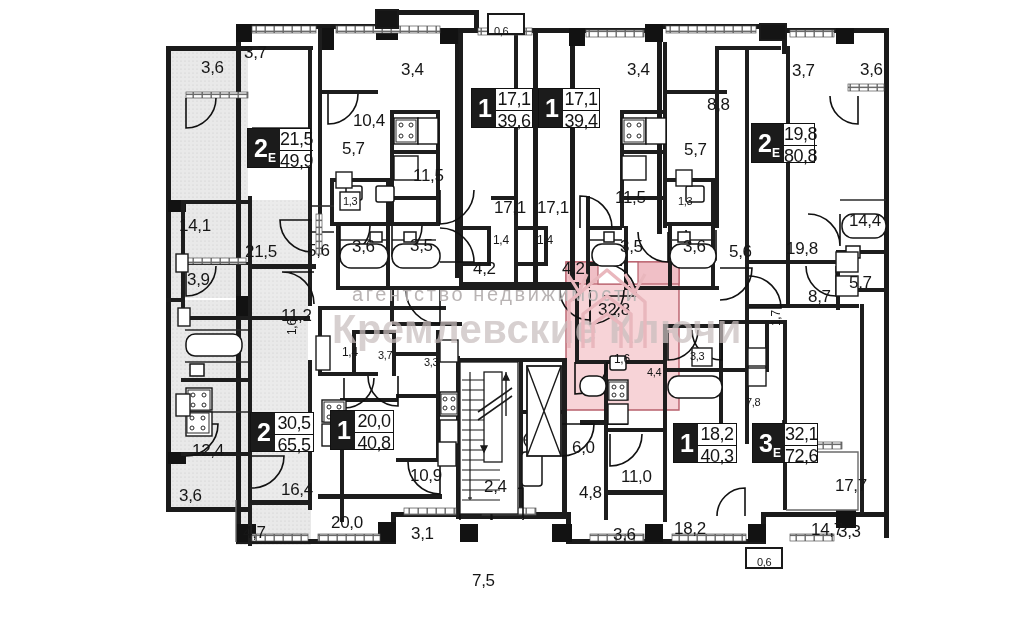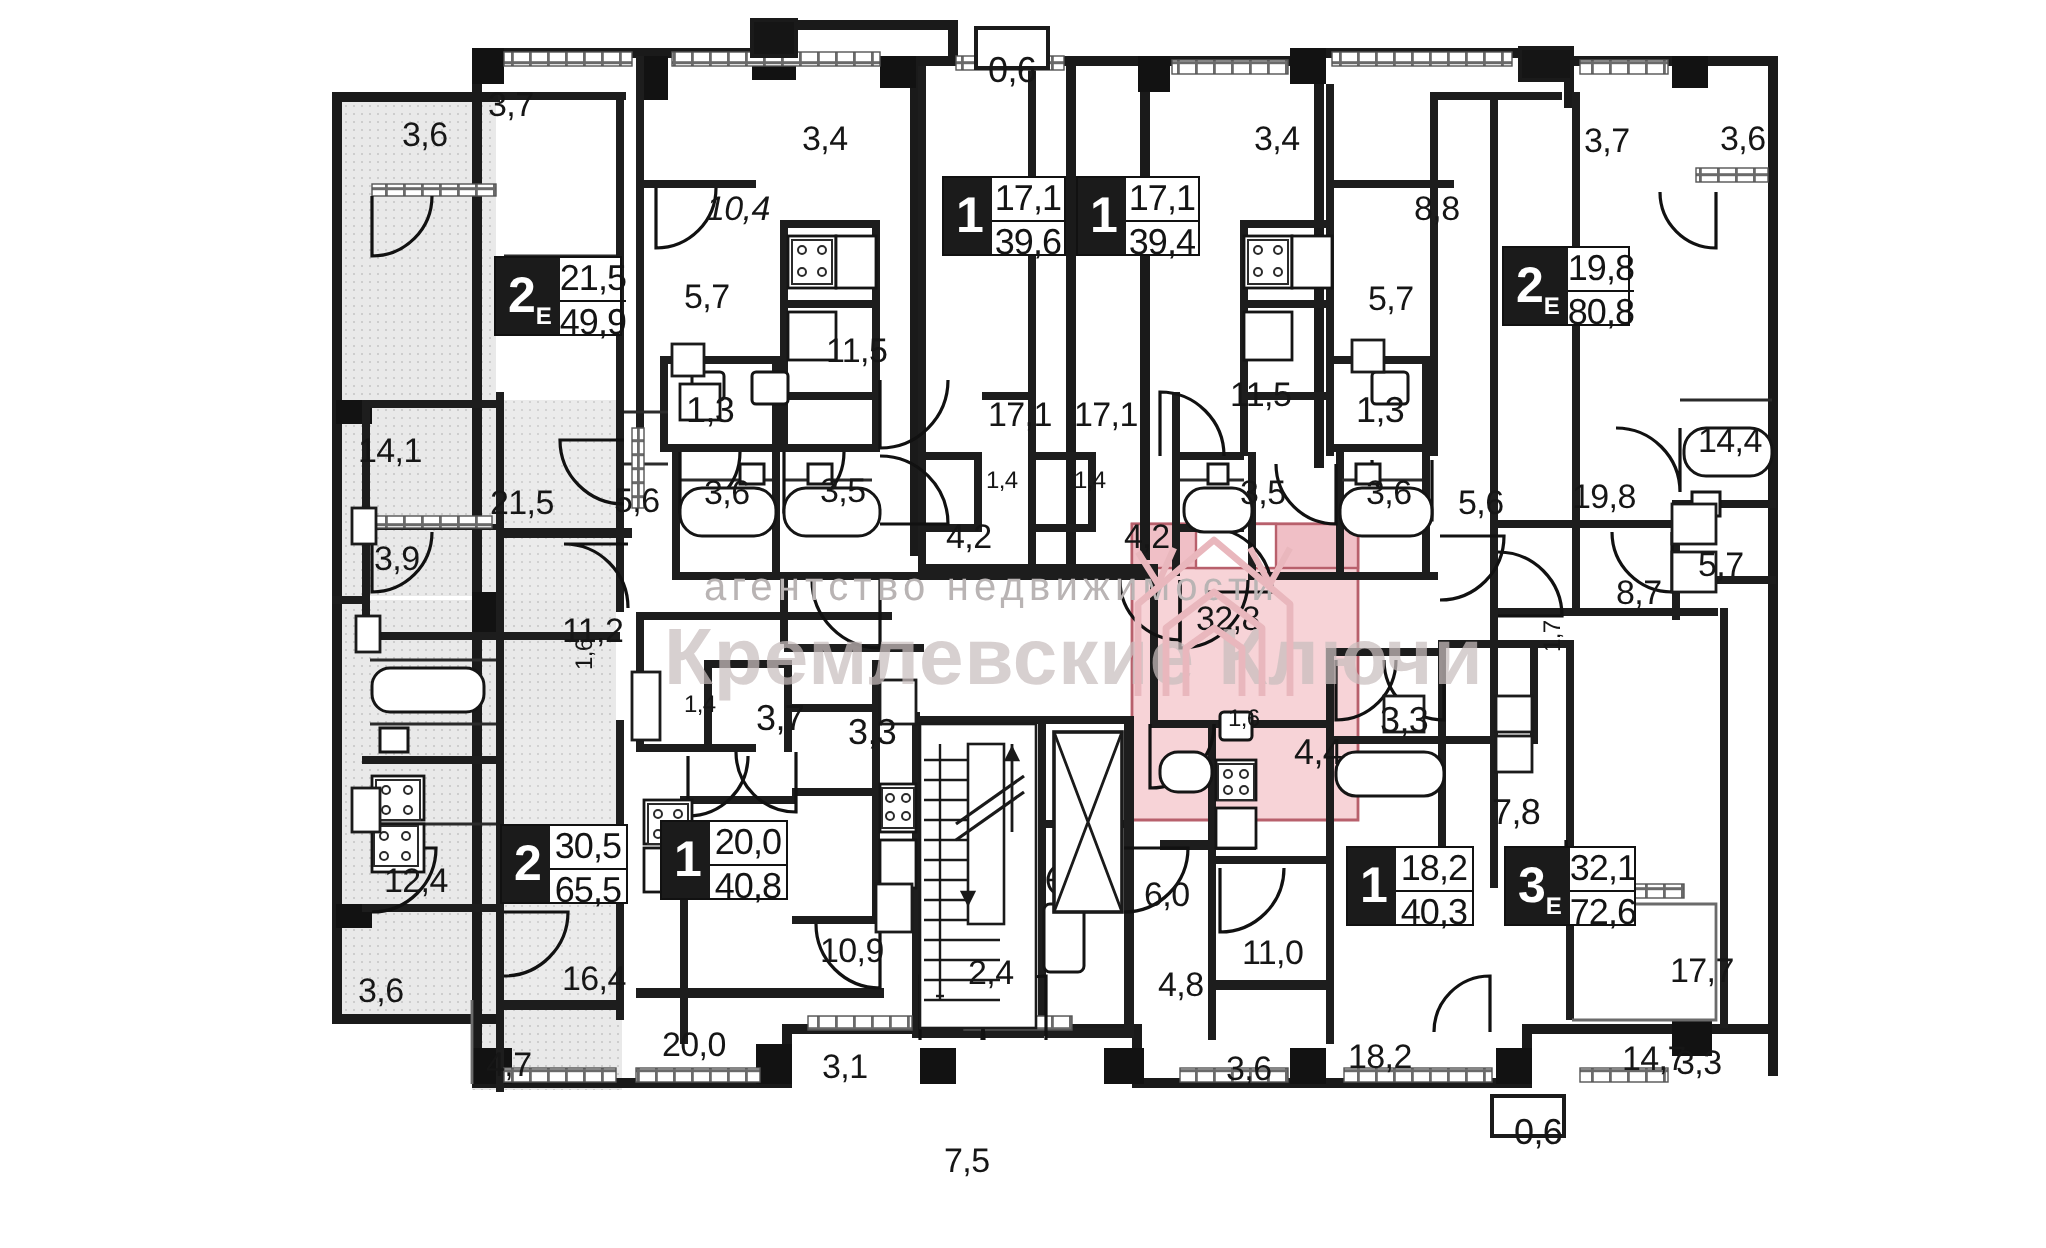--- a/index.html
+++ b/index.html
@@ -18,21 +18,21 @@
     position:absolute;
     font-family:"Liberation Sans", sans-serif;
     color:#161616;
     font-weight:400;
     white-space:nowrap;
     letter-spacing:-0.3px;
     line-height:1;
     -webkit-font-smoothing:antialiased;
   }
   .sz-md{font-size:17px;}
-  .sz-sm{font-size:18px;}
+  .sz-sm{font-size:11px;}
   .sz-xs{font-size:12px;}
   .vert{transform:rotate(-90deg);transform-origin:left top;}
 
   
   .badge{
     position:absolute;
     display:flex;align-items:stretch;
     background:#ffffff;
     border:1.6px solid #111111;
     box-sizing:border-box;
@@ -594,21 +594,21 @@
         <div class="nums">
           <span class="top">32,1</span>
           <span>72,6</span>
         </div>
       </div>
     </div>
 
     <div id="labels">
       <div class="area-label sz-md" style="left: 201px; top: 59px;">3,6</div>
       <div class="area-label sz-md" style="left: 244px; top: 44px;">3,7</div>
-      <div class="area-label sz-md" style="left: 353px; top: 96px; font-style: italic;">10,4</div>
+      <div class="area-label sz-md" style="left: 353px; top: 112px;">10,4</div>
       <div class="area-label sz-md" style="left: 401px; top: 61px;">3,4</div>
       <div class="area-label sz-md" style="left: 342px; top: 140px;">5,7</div>
       <div class="area-label sz-sm" style="left: 343px; top: 196px;">1,3</div>
       <div class="area-label sz-md" style="left: 413px; top: 167px;">11,5</div>
       <div class="area-label sz-sm" style="left: 494px; top: 26px;">0,6</div>
       <div class="area-label sz-md" style="left: 627px; top: 61px;">3,4</div>
       <div class="area-label sz-md" style="left: 792px; top: 62px;">3,7</div>
       <div class="area-label sz-md" style="left: 860px; top: 61px;">3,6</div>
       <div class="area-label sz-md" style="left: 667px; top: 96px; margin-left: 40px;">8,8</div>
       <div class="area-label sz-md" style="left: 684px; top: 141px;">5,7</div>
@@ -637,21 +637,21 @@
       <div class="area-label sz-xs vert" style="left: 286px; top: 335px;">1,6</div>
       <div class="area-label sz-xs" style="left: 342px; top: 346px;">1,4</div>
       <div class="area-label sz-sm" style="left: 378px; top: 350px;">3,7</div>
       <div class="area-label sz-sm" style="left: 424px; top: 357px;">3,3</div>
       <div class="area-label sz-md" style="left: 598px; top: 301px;">32,8</div>
       <div class="area-label sz-xs" style="left: 614px; top: 353px;">1,6</div>
       <div class="area-label sz-sm" style="left: 647px; top: 367px;">4,4</div>
       <div class="area-label sz-sm" style="left: 690px; top: 351px;">3,3</div>
       <div class="area-label sz-xs vert" style="left: 770px; top: 326px;">1,7</div>
       <div class="area-label sz-sm" style="left: 746px; top: 397px;">7,8</div>
-      <div class="area-label sz-md" style="left: 192px; top: 432px; text-align: center;">12,4</div>
+      <div class="area-label sz-md" style="left: 192px; top: 442px; text-align: center;">12,4</div>
       <div class="area-label sz-md" style="left: 179px; top: 487px;">3,6</div>
       <div class="area-label sz-md" style="left: 281px; top: 481px;">16,4</div>
       <div class="area-label sz-md" style="left: 243px; top: 524px;">4,7</div>
       <div class="area-label sz-md" style="left: 331px; top: 514px;">20,0</div>
       <div class="area-label sz-md" style="left: 411px; top: 525px;">3,1</div>
       <div class="area-label sz-md" style="left: 410px; top: 467px;">10,9</div>
       <div class="area-label sz-md" style="left: 484px; top: 478px;">2,4</div>
       <div class="area-label sz-md" style="left: 531px; top: 484px; margin-left: 48px;">4,8</div>
       <div class="area-label sz-md" style="left: 472px; top: 531px; margin-top: 41px;">7,5</div>
       <div class="area-label sz-md" style="left: 572px; top: 439px;">6,0</div>

